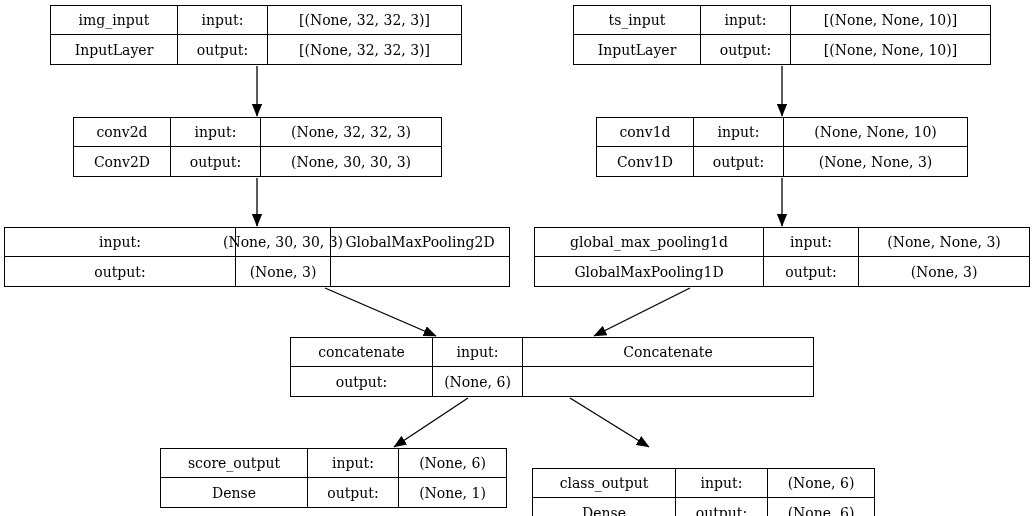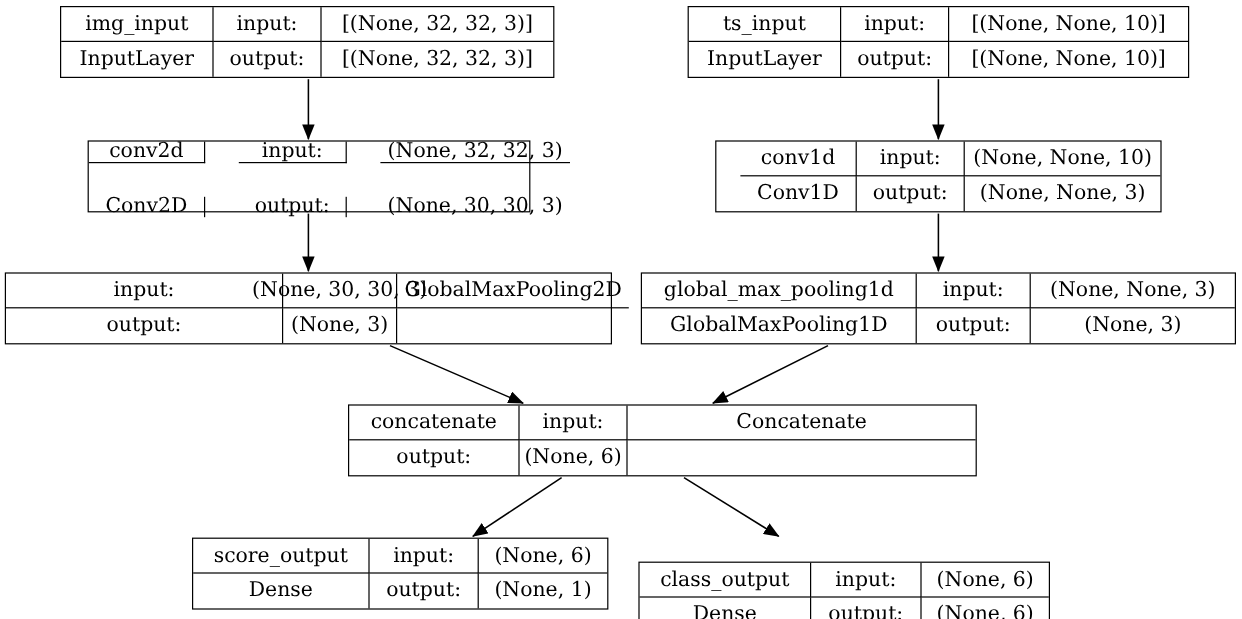--- a/index.html
+++ b/index.html
@@ -6,21 +6,21 @@
     margin: 0;
     padding: 0;
     background: #ffffff;
   }
   #canvas {
     position: relative;
     width: 1035px;
     height: 516px;
     background: #ffffff;
     font-family: "DejaVu Serif", "Liberation Serif", serif;
-    font-size: 17px;
+    font-size: 14px;
     color: #000000;
     overflow: hidden;
   }
   svg.edges {
     position: absolute;
     left: 0;
     top: 0;
     pointer-events: none;
   }
   .node {
@@ -81,30 +81,30 @@
 
   <div class="node" style="left:573px; top:5px; width:418px; grid-template-columns:127px 90px 1fr;text-align:right;">
     <div class="cell">ts_input</div>
     <div class="cell">input:</div>
     <div class="cell">[(None, None, 10)]</div>
     <div class="cell">InputLayer</div>
     <div class="cell">output:</div>
     <div class="cell">[(None, None, 10)]</div>
   </div>
 
-  <div class="node" style="left:73px; top:117px; width:369px; grid-template-columns:97px 90px 1fr;gap:28px;">
+  <div class="node" style="left:73px; top:117px; width:369px; grid-template-columns:97px 90px 1fr;">
     <div class="cell">conv2d</div>
     <div class="cell">input:</div>
     <div class="cell">(None, 32, 32, 3)</div>
     <div class="cell">Conv2D</div>
     <div class="cell">output:</div>
     <div class="cell">(None, 30, 30, 3)</div>
   </div>
 
-  <div class="node" style="left:596px; top:117px; width:372px; grid-template-columns:97px 90px 1fr;padding-left:20px;">
+  <div class="node" style="left:596px; top:117px; width:372px; grid-template-columns:97px 90px 1fr;">
     <div class="cell">conv1d</div>
     <div class="cell">input:</div>
     <div class="cell">(None, None, 10)</div>
     <div class="cell">Conv1D</div>
     <div class="cell">output:</div>
     <div class="cell">(None, None, 3)</div>
   </div>
 
   <div class="node" style="left:4px; top:227px; width:506px; grid-template-columns:231px 95px 1fr;">
     <div class="cell">input:</div>

